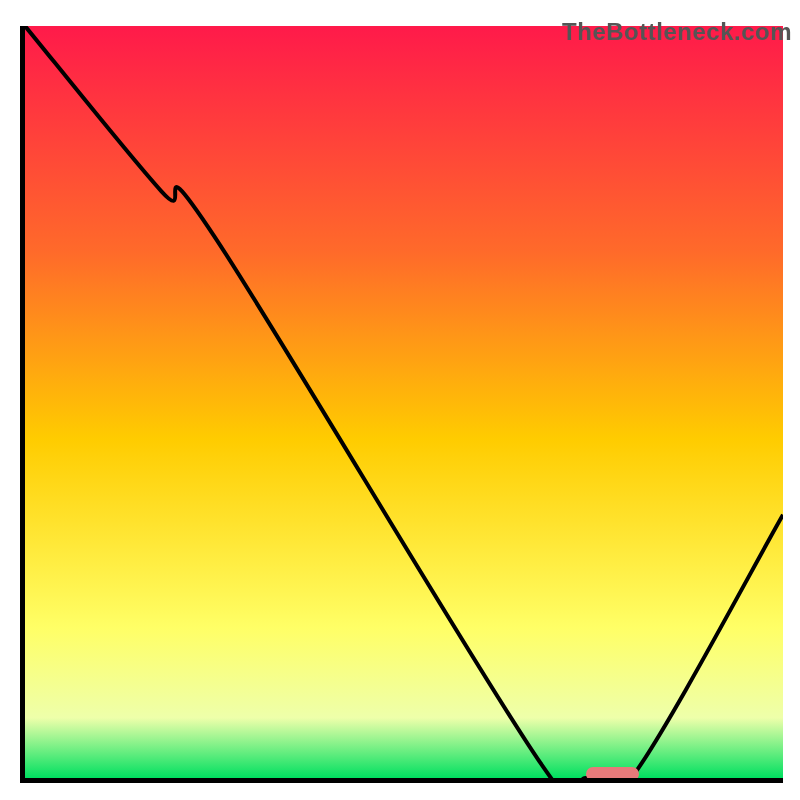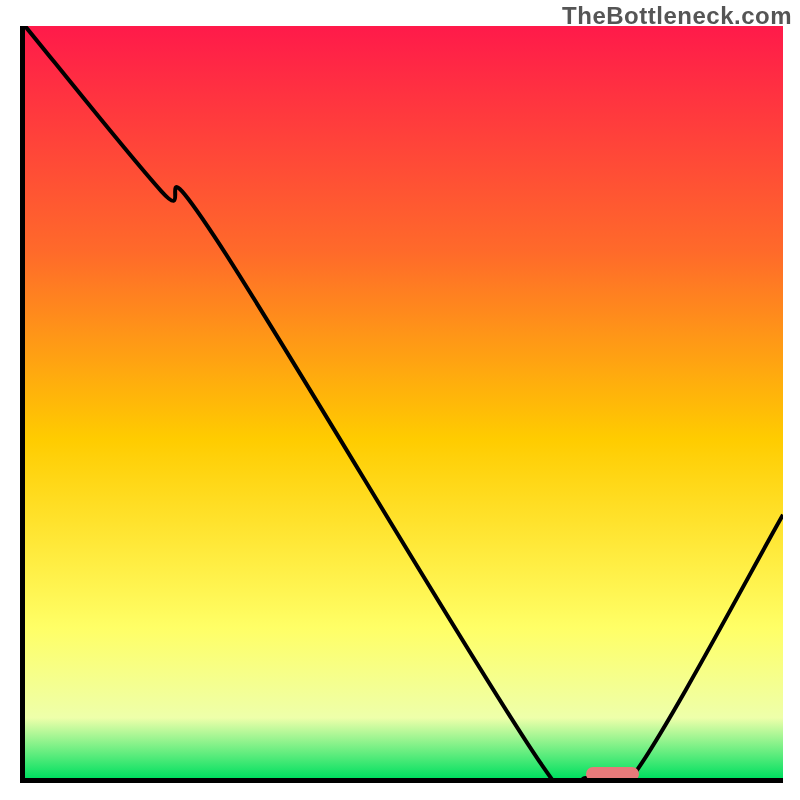--- a/index.html
+++ b/index.html
@@ -10,21 +10,21 @@
     background: #ffffff;
     font-family: Arial, Helvetica, sans-serif;
   }
   .container {
     position: relative;
     width: 800px;
     height: 800px;
   }
   .watermark {
     position: absolute;
-    top: 2px;
+    top: 18px;
     right: 8px;
     font-size: 24px;
     font-weight: 600;
     color: #555555;
     letter-spacing: 0.5px;
     z-index: 10;
   }
   .plot-area {
     position: absolute;
     left: 20px;

